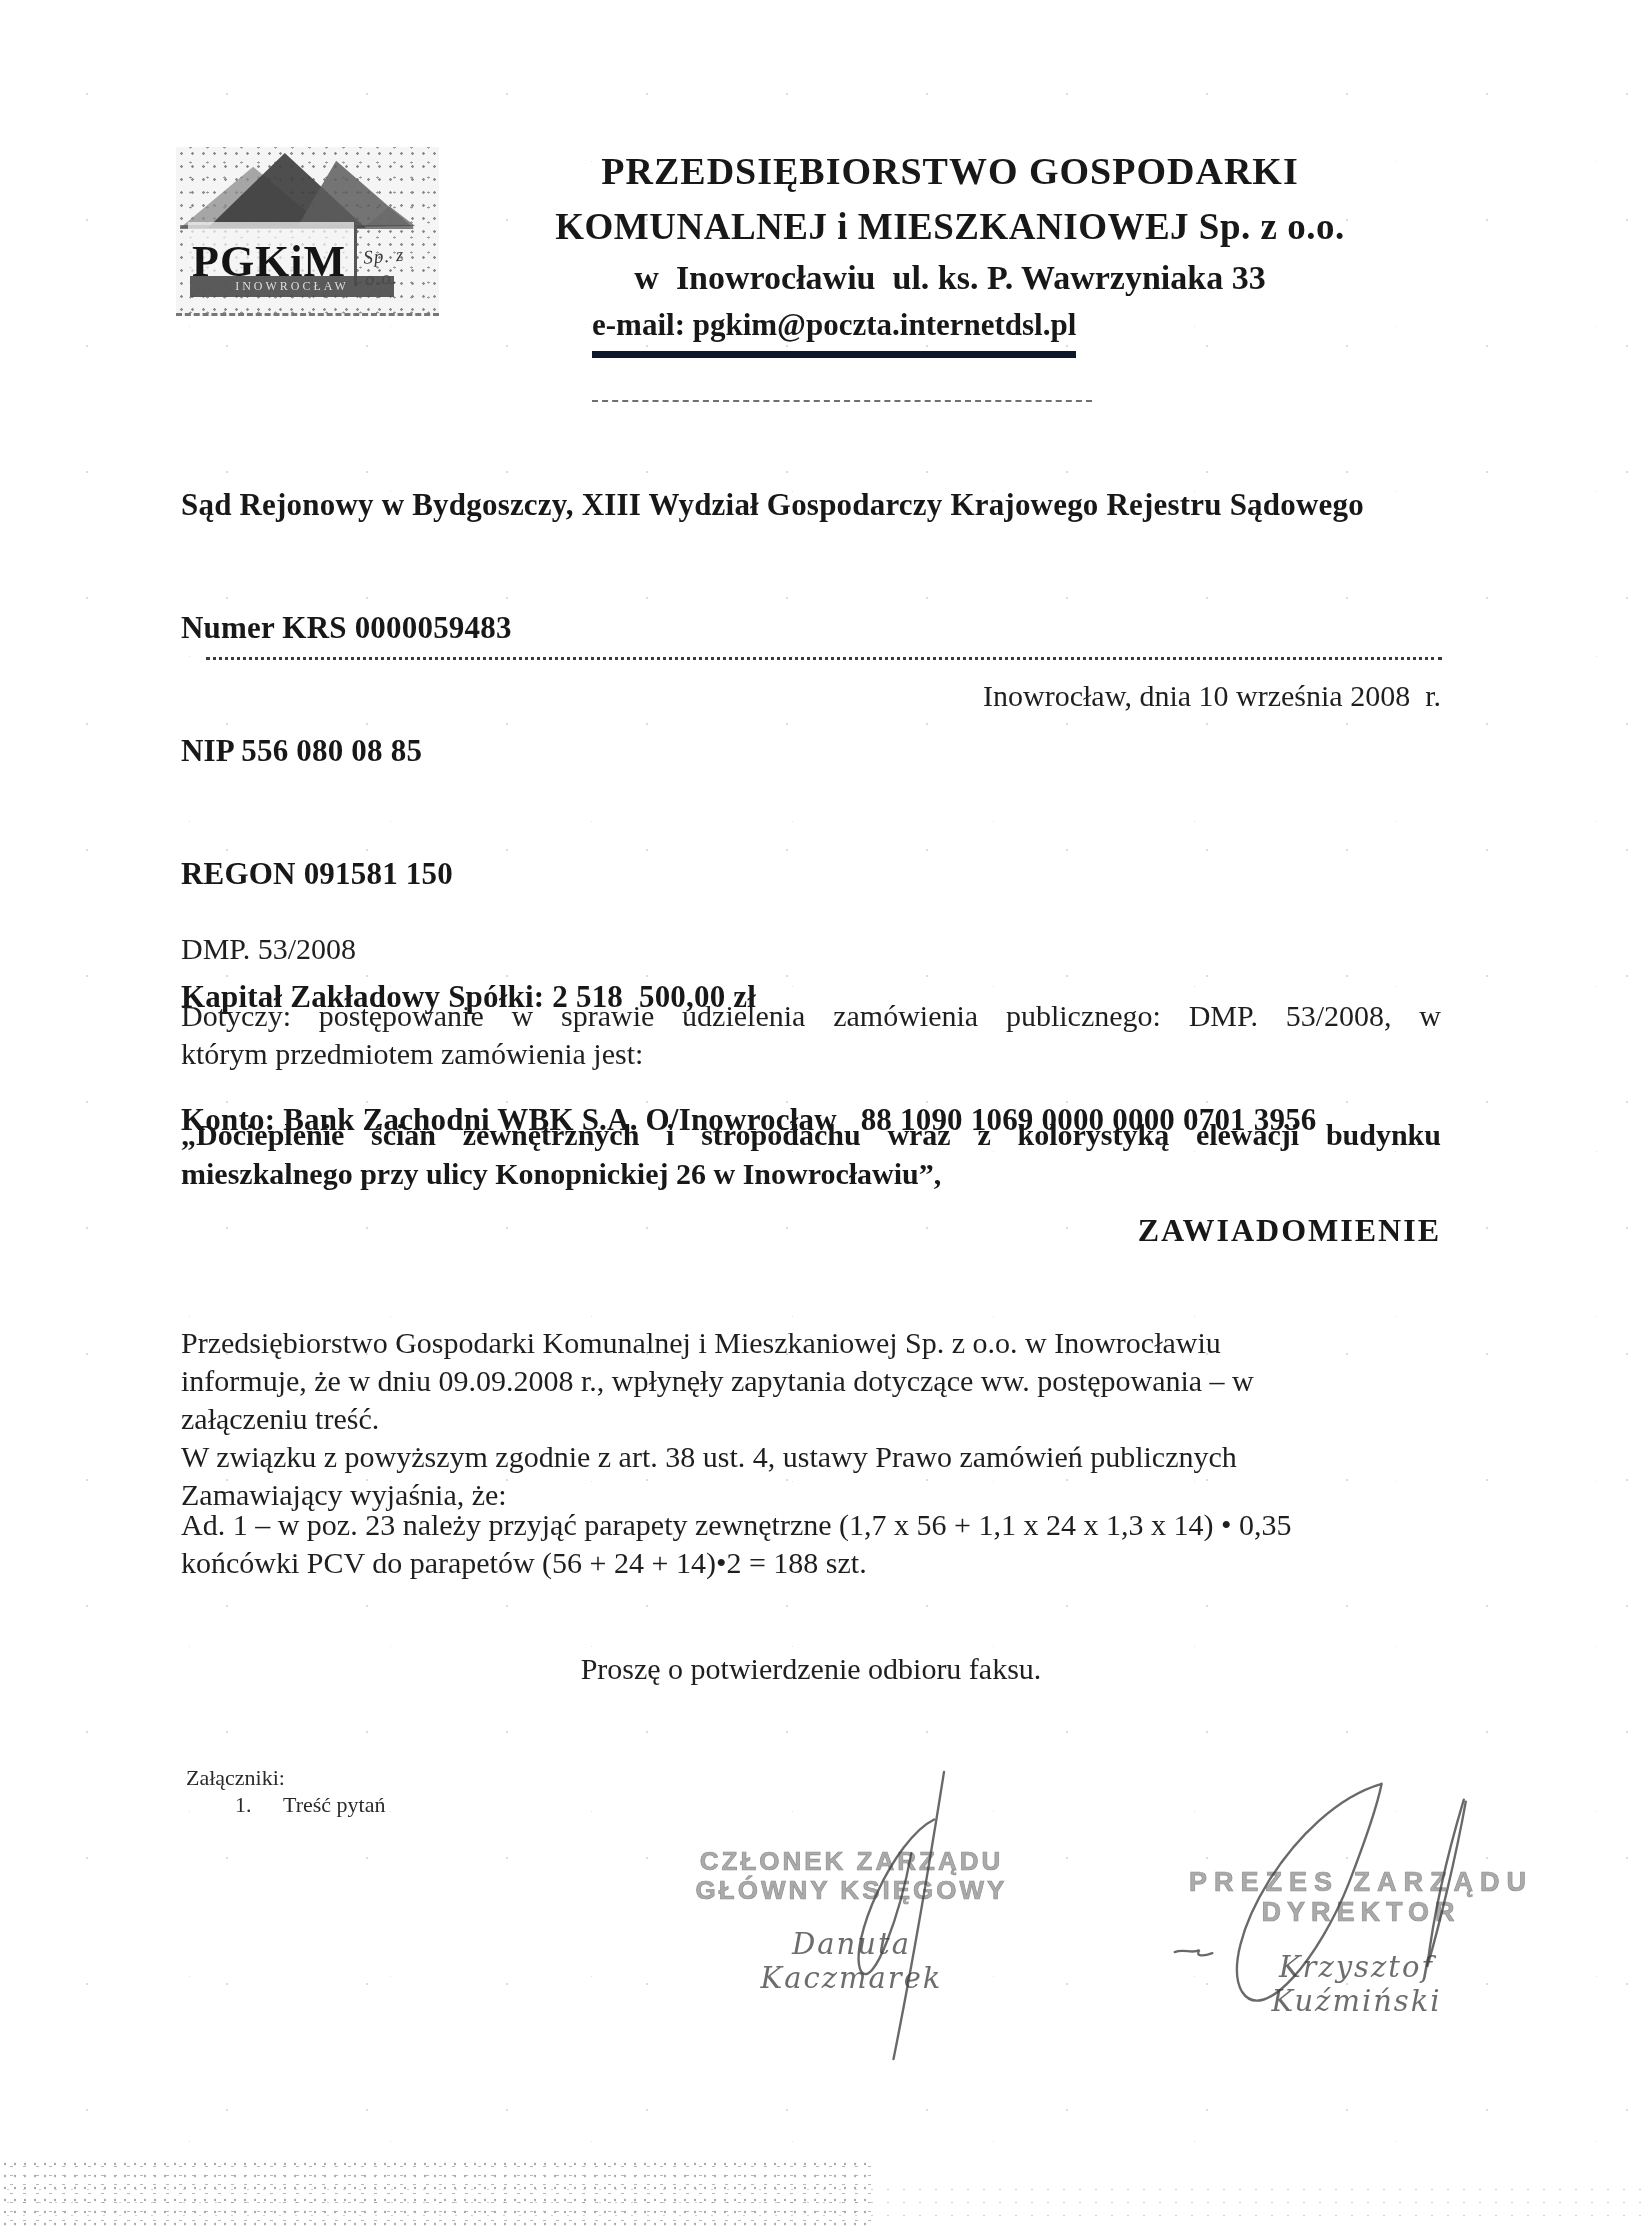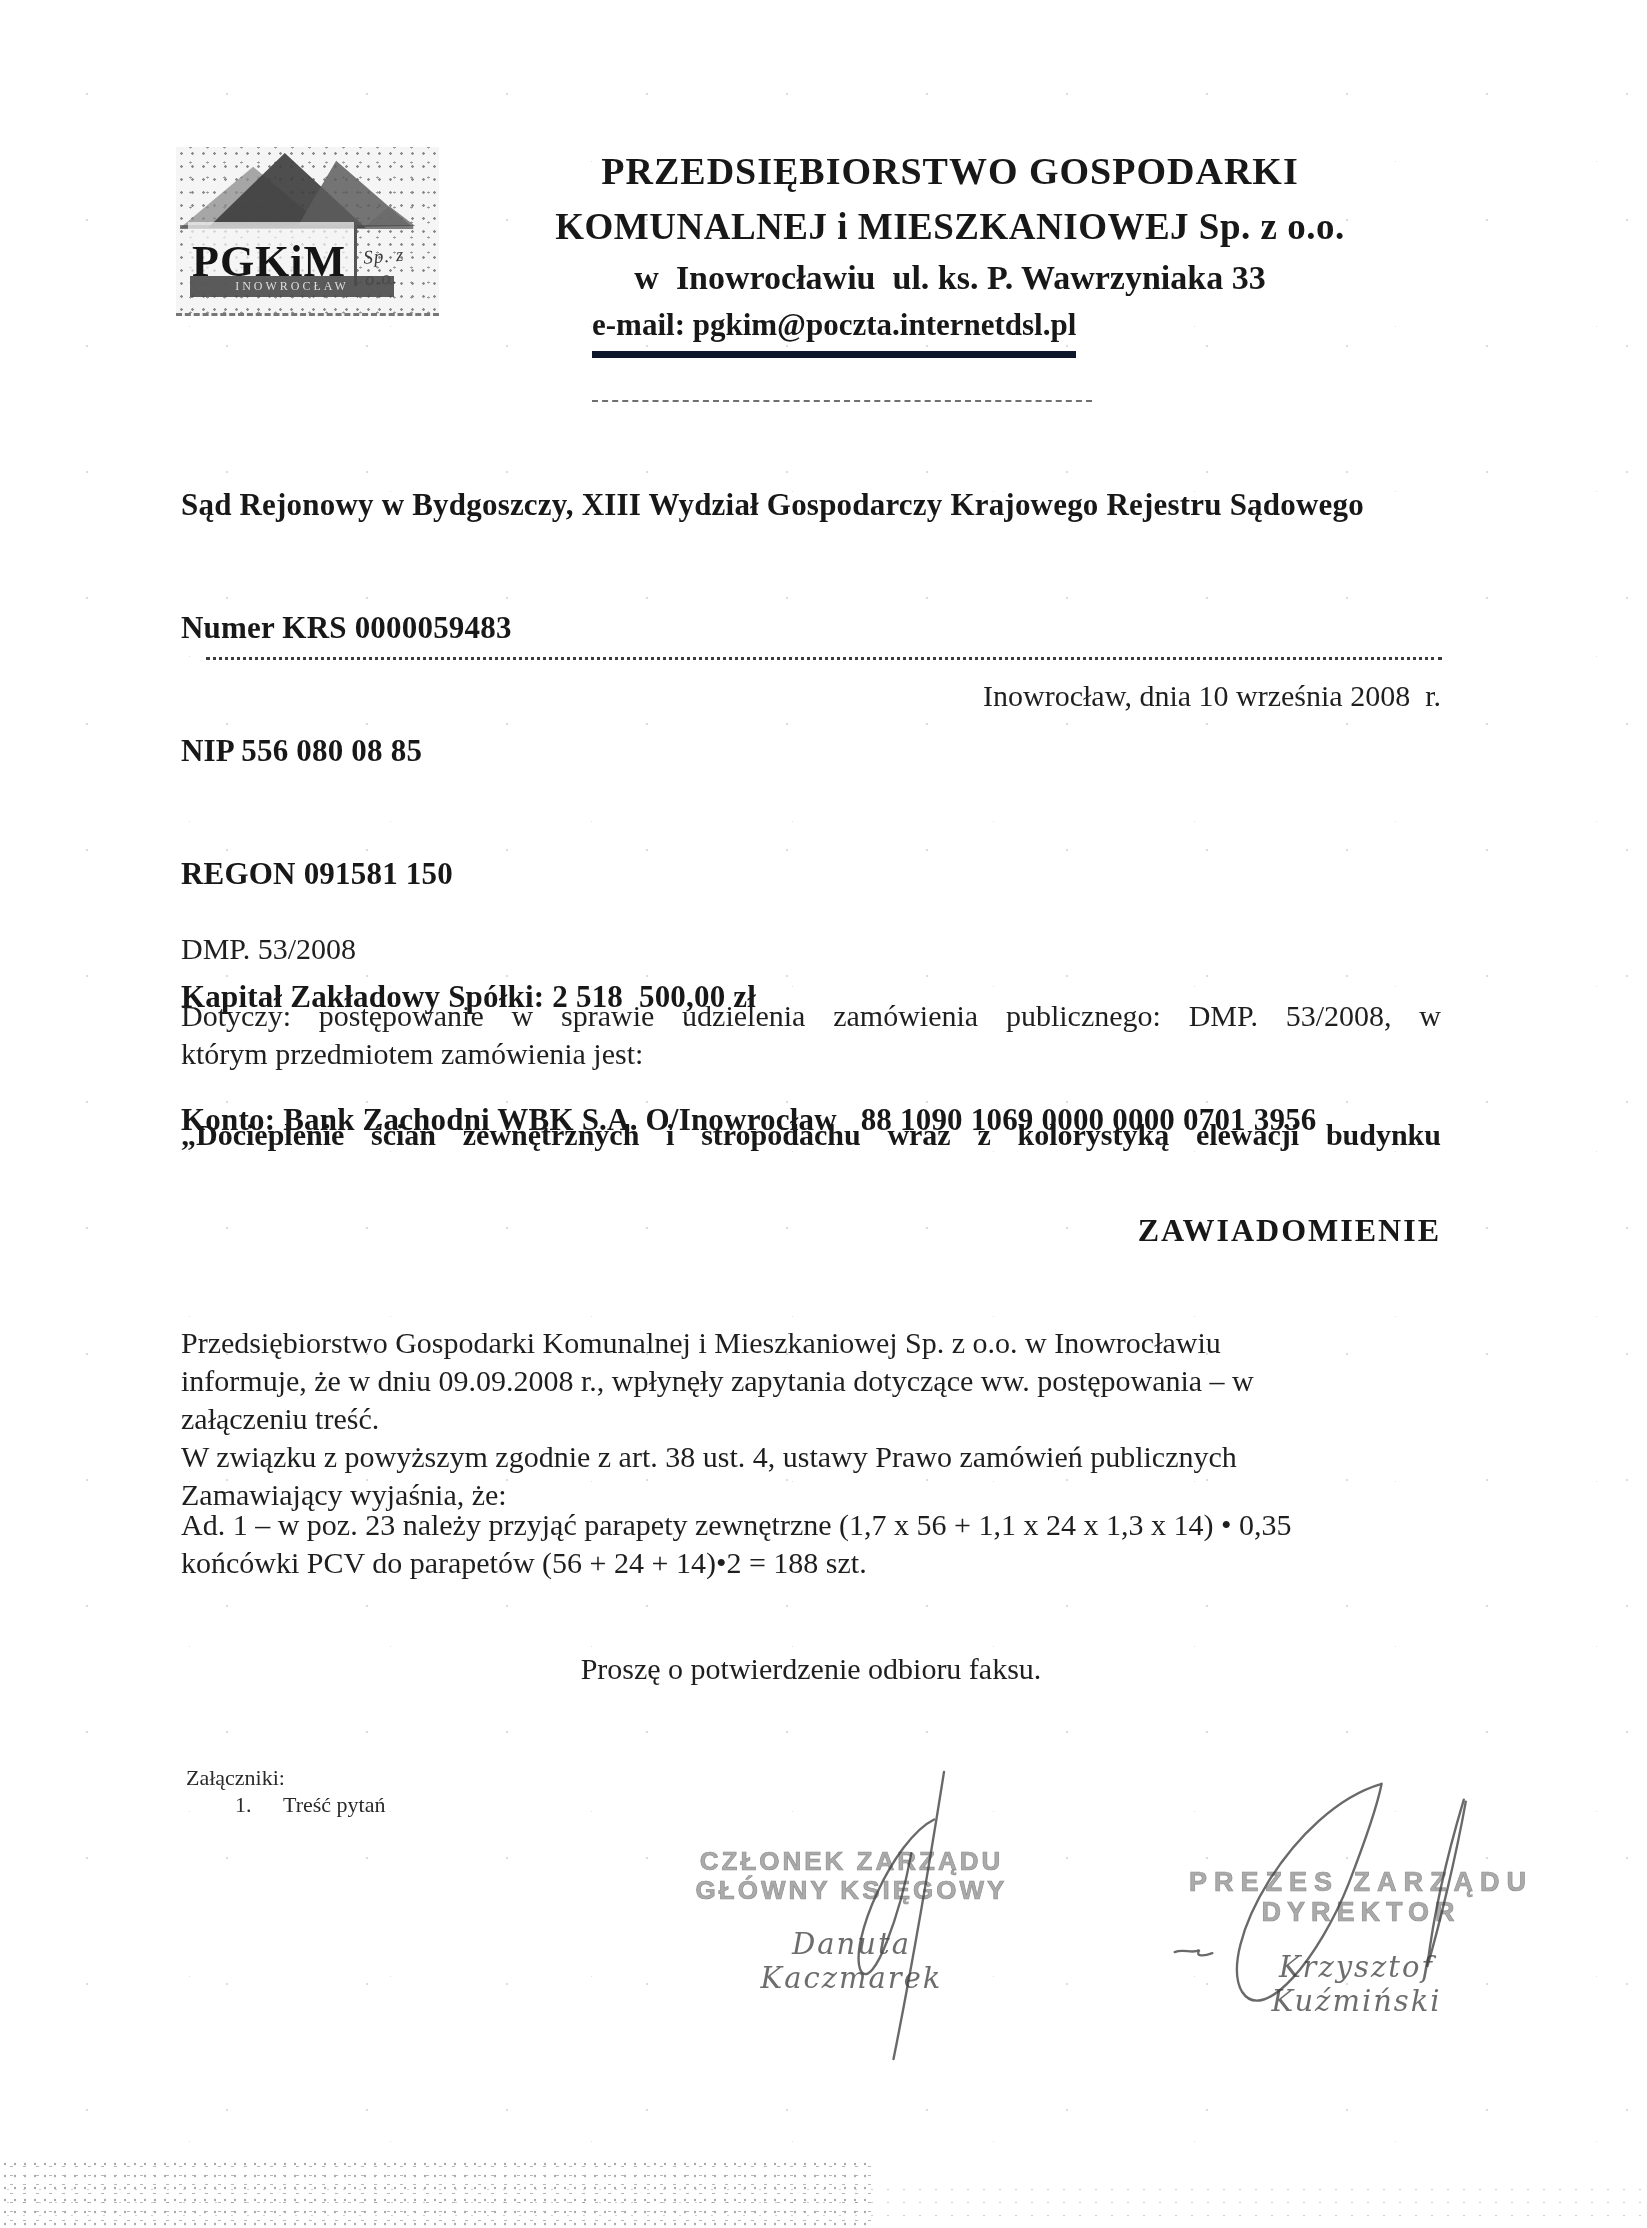--- a/index.html
+++ b/index.html
@@ -142,20 +142,21 @@
 
   <div class="ref">DMP. 53/2008</div>
 
   <div class="subject">
     <div class="stretch">Dotyczy: postępowanie w sprawie udzielenia zamówienia publicznego: DMP. 53/2008, w</div>
     <div>którym przedmiotem zamówienia jest:</div>
   </div>
 
   <div class="titleblk">
     <div class="stretch">„Docieplenie ścian zewnętrznych i stropodachu wraz z kolorystyką elewacji budynku</div>
+    <div>mieszkalnego przy ulicy Konopnickiej 26 w Inowrocławiu”,</div>
   </div>
 
   <div class="notice">ZAWIADOMIENIE</div>
 
   <div class="par">
     <div>Przedsiębiorstwo Gospodarki Komunalnej i Mieszkaniowej Sp. z o.o. w Inowrocławiu</div>
     <div>informuje, że w dniu 09.09.2008 r., wpłynęły zapytania dotyczące ww. postępowania – w</div>
     <div>załączeniu treść.</div>
     <div>W związku z powyższym zgodnie z art. 38 ust. 4, ustawy Prawo zamówień publicznych</div>
     <div>Zamawiający wyjaśnia, że:</div>

